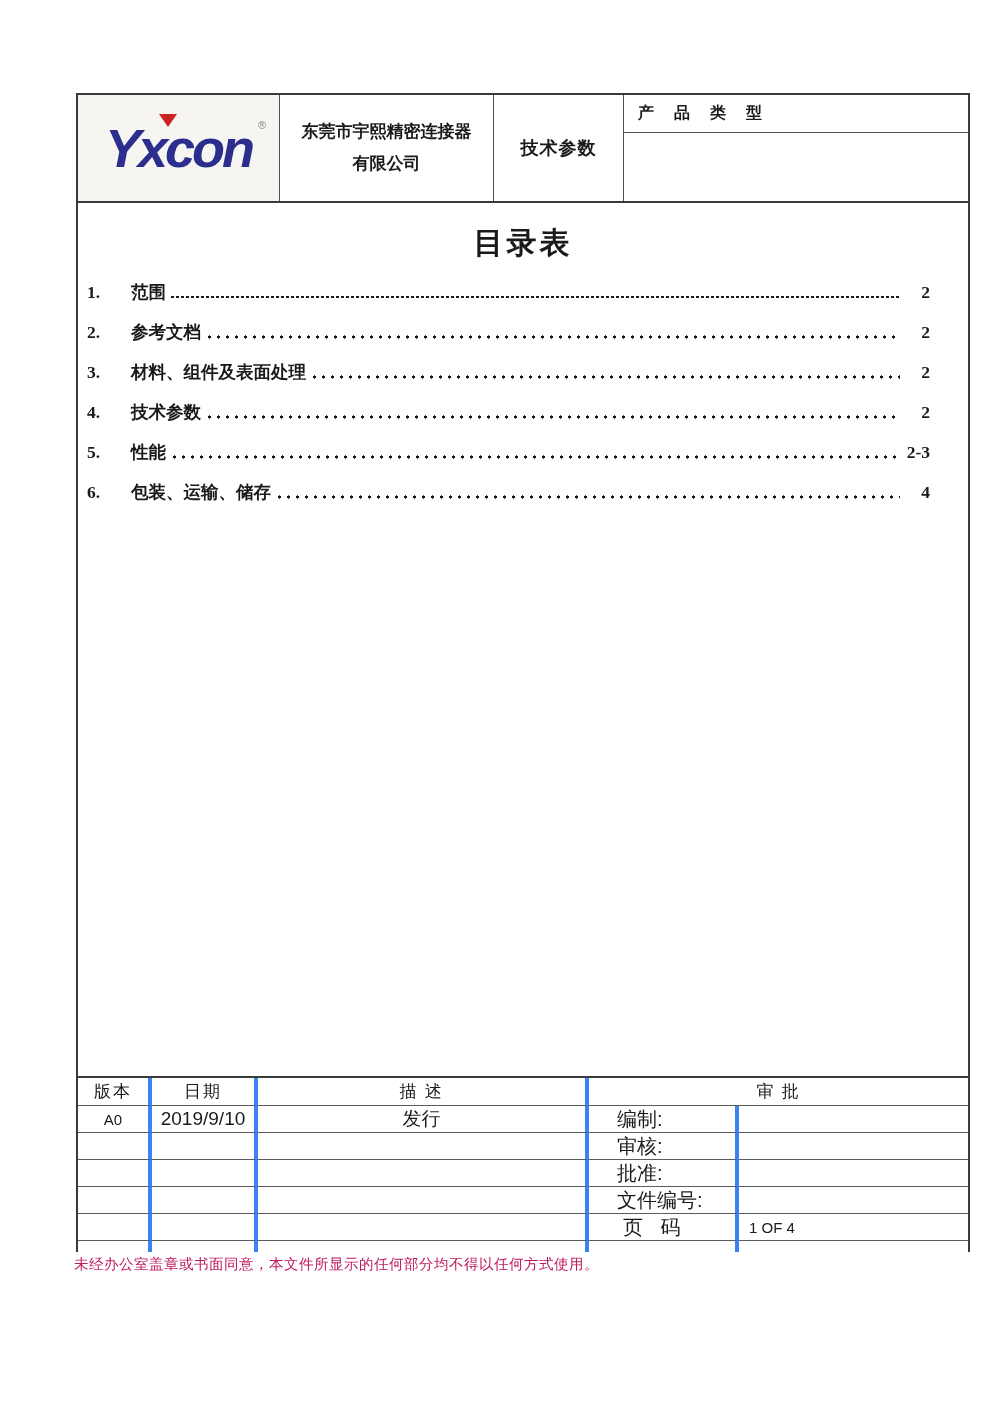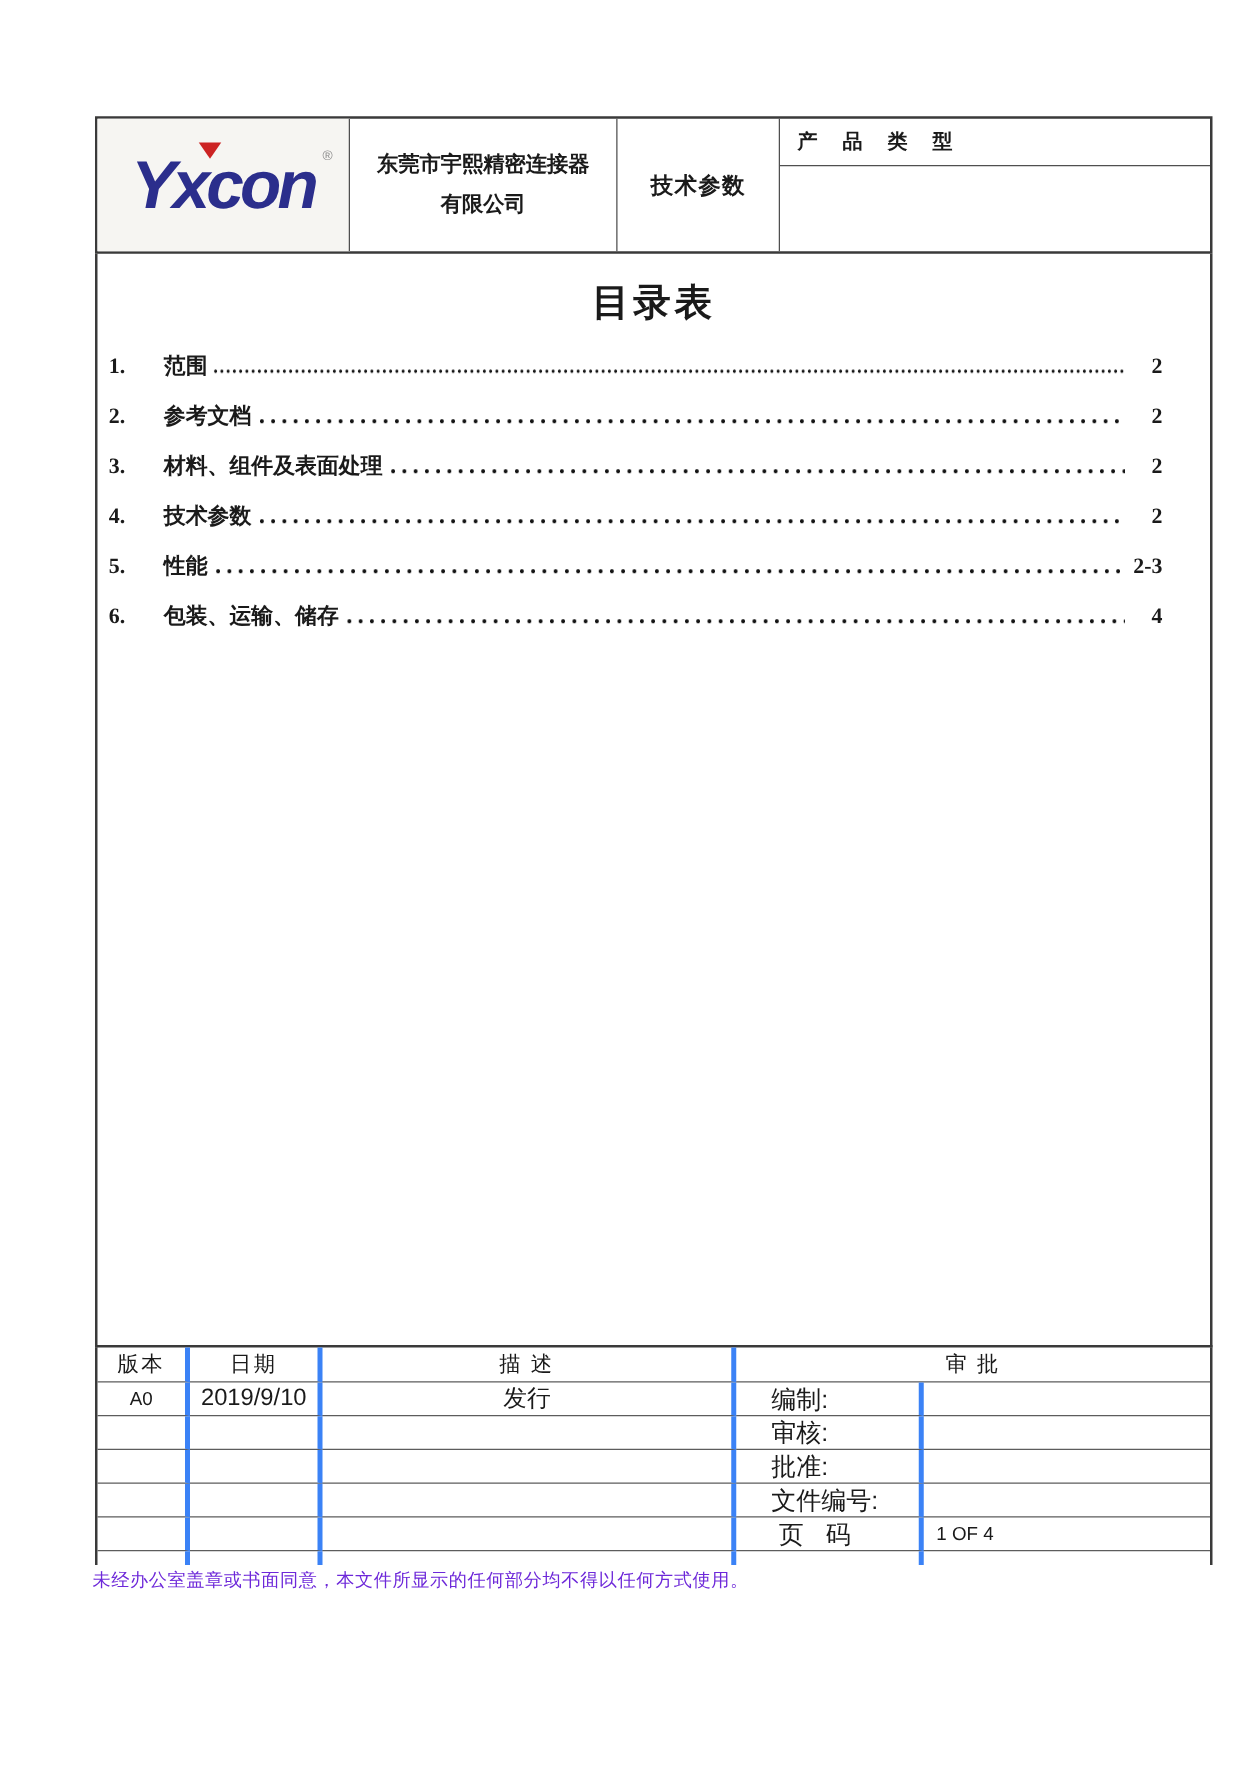--- a/index.html
+++ b/index.html
@@ -138,21 +138,21 @@
     font-family: "Liberation Sans", sans-serif;
     font-size: 15px;
     text-align: right;
   }
 
   
   .footer-note {
     margin-top: 3px;
     margin-left: -2px;
     font-size: 14.5px;
-    color: #6d28d9;
+    color: #be185d;
     letter-spacing: 0.5px;
     background: #ffffff;
   }
 </style>
 </head>
 <body>
 
 <div class="page">
   <div class="content">
 

